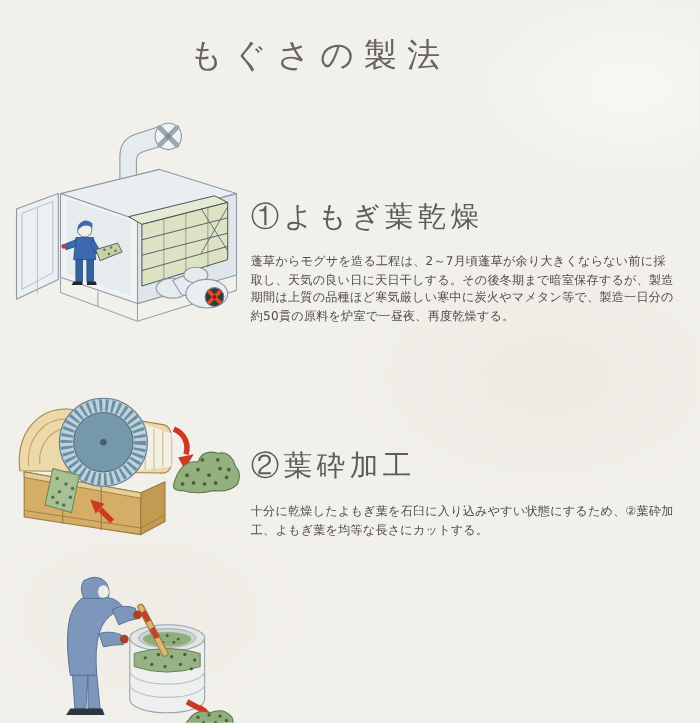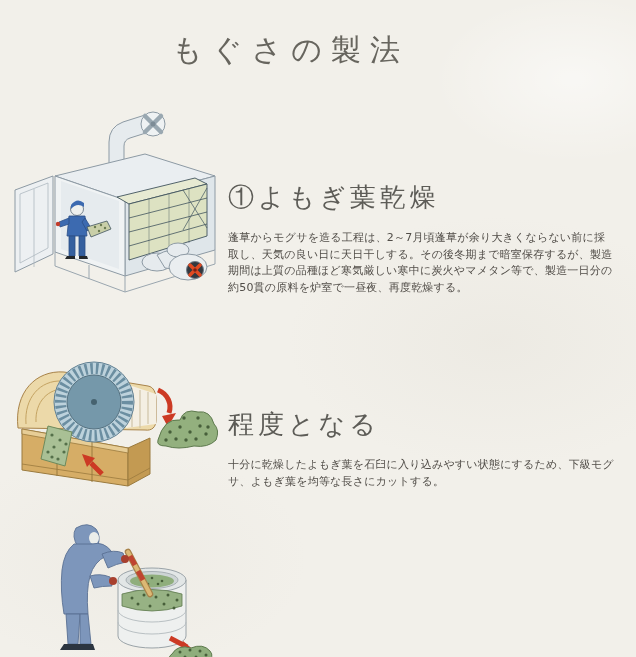--- a/index.html
+++ b/index.html
@@ -196,22 +196,22 @@
               <circle cx="176" cy="86" r="1.7"></circle>
             <circle cx="190" cy="86" r="1.7"></circle>
               <circle cx="158" cy="108" r="1.7"></circle>
               <circle cx="200" cy="95" r="1.7"></circle>
           </g>
         </g>
       </g>
     </svg>
   </div>
   <div class="txt">
-    <h2 class="step-heading">程度となる</h2>
-    <p class="step-body">十分に乾燥したよもぎ葉を石臼に入り込みやすい状態にするため、下級モグサ、よもぎ葉を均等な長さにカットする。</p>
+    <h2 class="step-heading">②葉砕加工</h2>
+    <p class="step-body">十分に乾燥したよもぎ葉を石臼に入り込みやすい状態にするため、②葉砕加工、よもぎ葉を均等な長さにカットする。</p>
   </div>
 </div>
 
 <div class="section" id="section-3">
   <div class="fig">
     <svg width="200" height="140" viewBox="0 0 200 140">
       <g stroke-linejoin="round">
 
         <g stroke="#9aa3a8" stroke-width="1">
           <path d="M104,62 L104,118 A34,12 0 0 0 172,118 L172,62 Z" fill="#eef0ef"></path>

